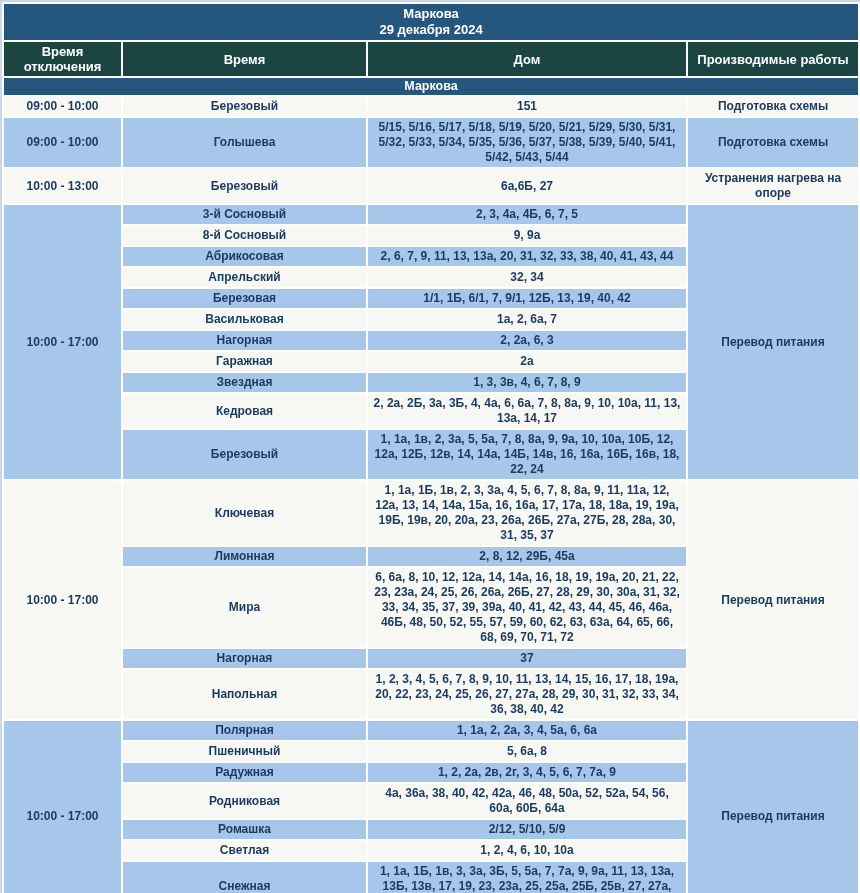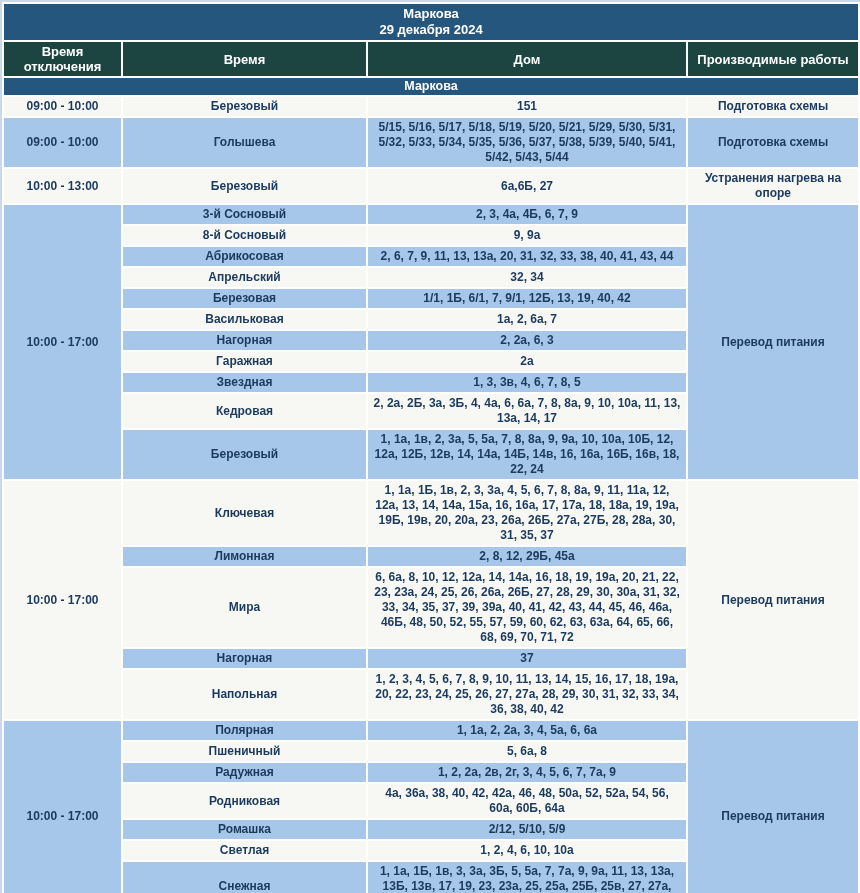--- a/index.html
+++ b/index.html
@@ -102,21 +102,21 @@
       </tr>
       <tr>
         <td class="time-cell tone-white" rowspan="1">10:00 - 13:00</td>
         <td class="tone-white">Березовый</td>
         <td class="tone-white">6а,6Б, 27</td>
         <td class="tone-white" rowspan="1">Устранения нагрева на опоре</td>
       </tr>
       <tr>
         <td class="time-cell tone-blue" rowspan="11">10:00 - 17:00</td>
         <td class="tone-blue">3-й Сосновый</td>
-        <td class="tone-blue">2, 3, 4а, 4Б, 6, 7, 9</td>
+        <td class="tone-blue">2, 3, 4а, 4Б, 6, 7, 5</td>
         <td class="tone-blue" rowspan="11">Перевод питания</td>
       </tr>
       <tr>
         <td class="tone-white">8-й Сосновый</td>
         <td class="tone-white">9, 9а</td>
       </tr>
       <tr>
         <td class="tone-blue">Абрикосовая</td>
         <td class="tone-blue">2, 6, 7, 9, 11, 13, 13а, 20, 31, 32, 33, 38, 40, 41, 43, 44</td>
       </tr>
@@ -135,21 +135,21 @@
       <tr>
         <td class="tone-blue">Нагорная</td>
         <td class="tone-blue">2, 2а, 6, 3</td>
       </tr>
       <tr>
         <td class="tone-white">Гаражная</td>
         <td class="tone-white">2а</td>
       </tr>
       <tr>
         <td class="tone-blue">Звездная</td>
-        <td class="tone-blue">1, 3, 3в, 4, 6, 7, 8, 5</td>
+        <td class="tone-blue">1, 3, 3в, 4, 6, 7, 8, 9</td>
       </tr>
       <tr>
         <td class="tone-white">Кедровая</td>
         <td class="tone-white">2, 2а, 2Б, 3а, 3Б, 4, 4а, 6, 6а, 7, 8, 8а, 9, 10, 10а, 11, 13, 13а, 14, 17</td>
       </tr>
       <tr>
         <td class="tone-blue">Березовый</td>
         <td class="tone-blue">1, 1а, 1в, 2, 3а, 5, 5а, 7, 8, 8а, 9, 9а, 10, 10а, 10Б, 12, 12а, 12Б, 12в, 14, 14а, 14Б, 14в, 16, 16а, 16Б, 16в, 18, 22, 24</td>
       </tr>
       <tr>

